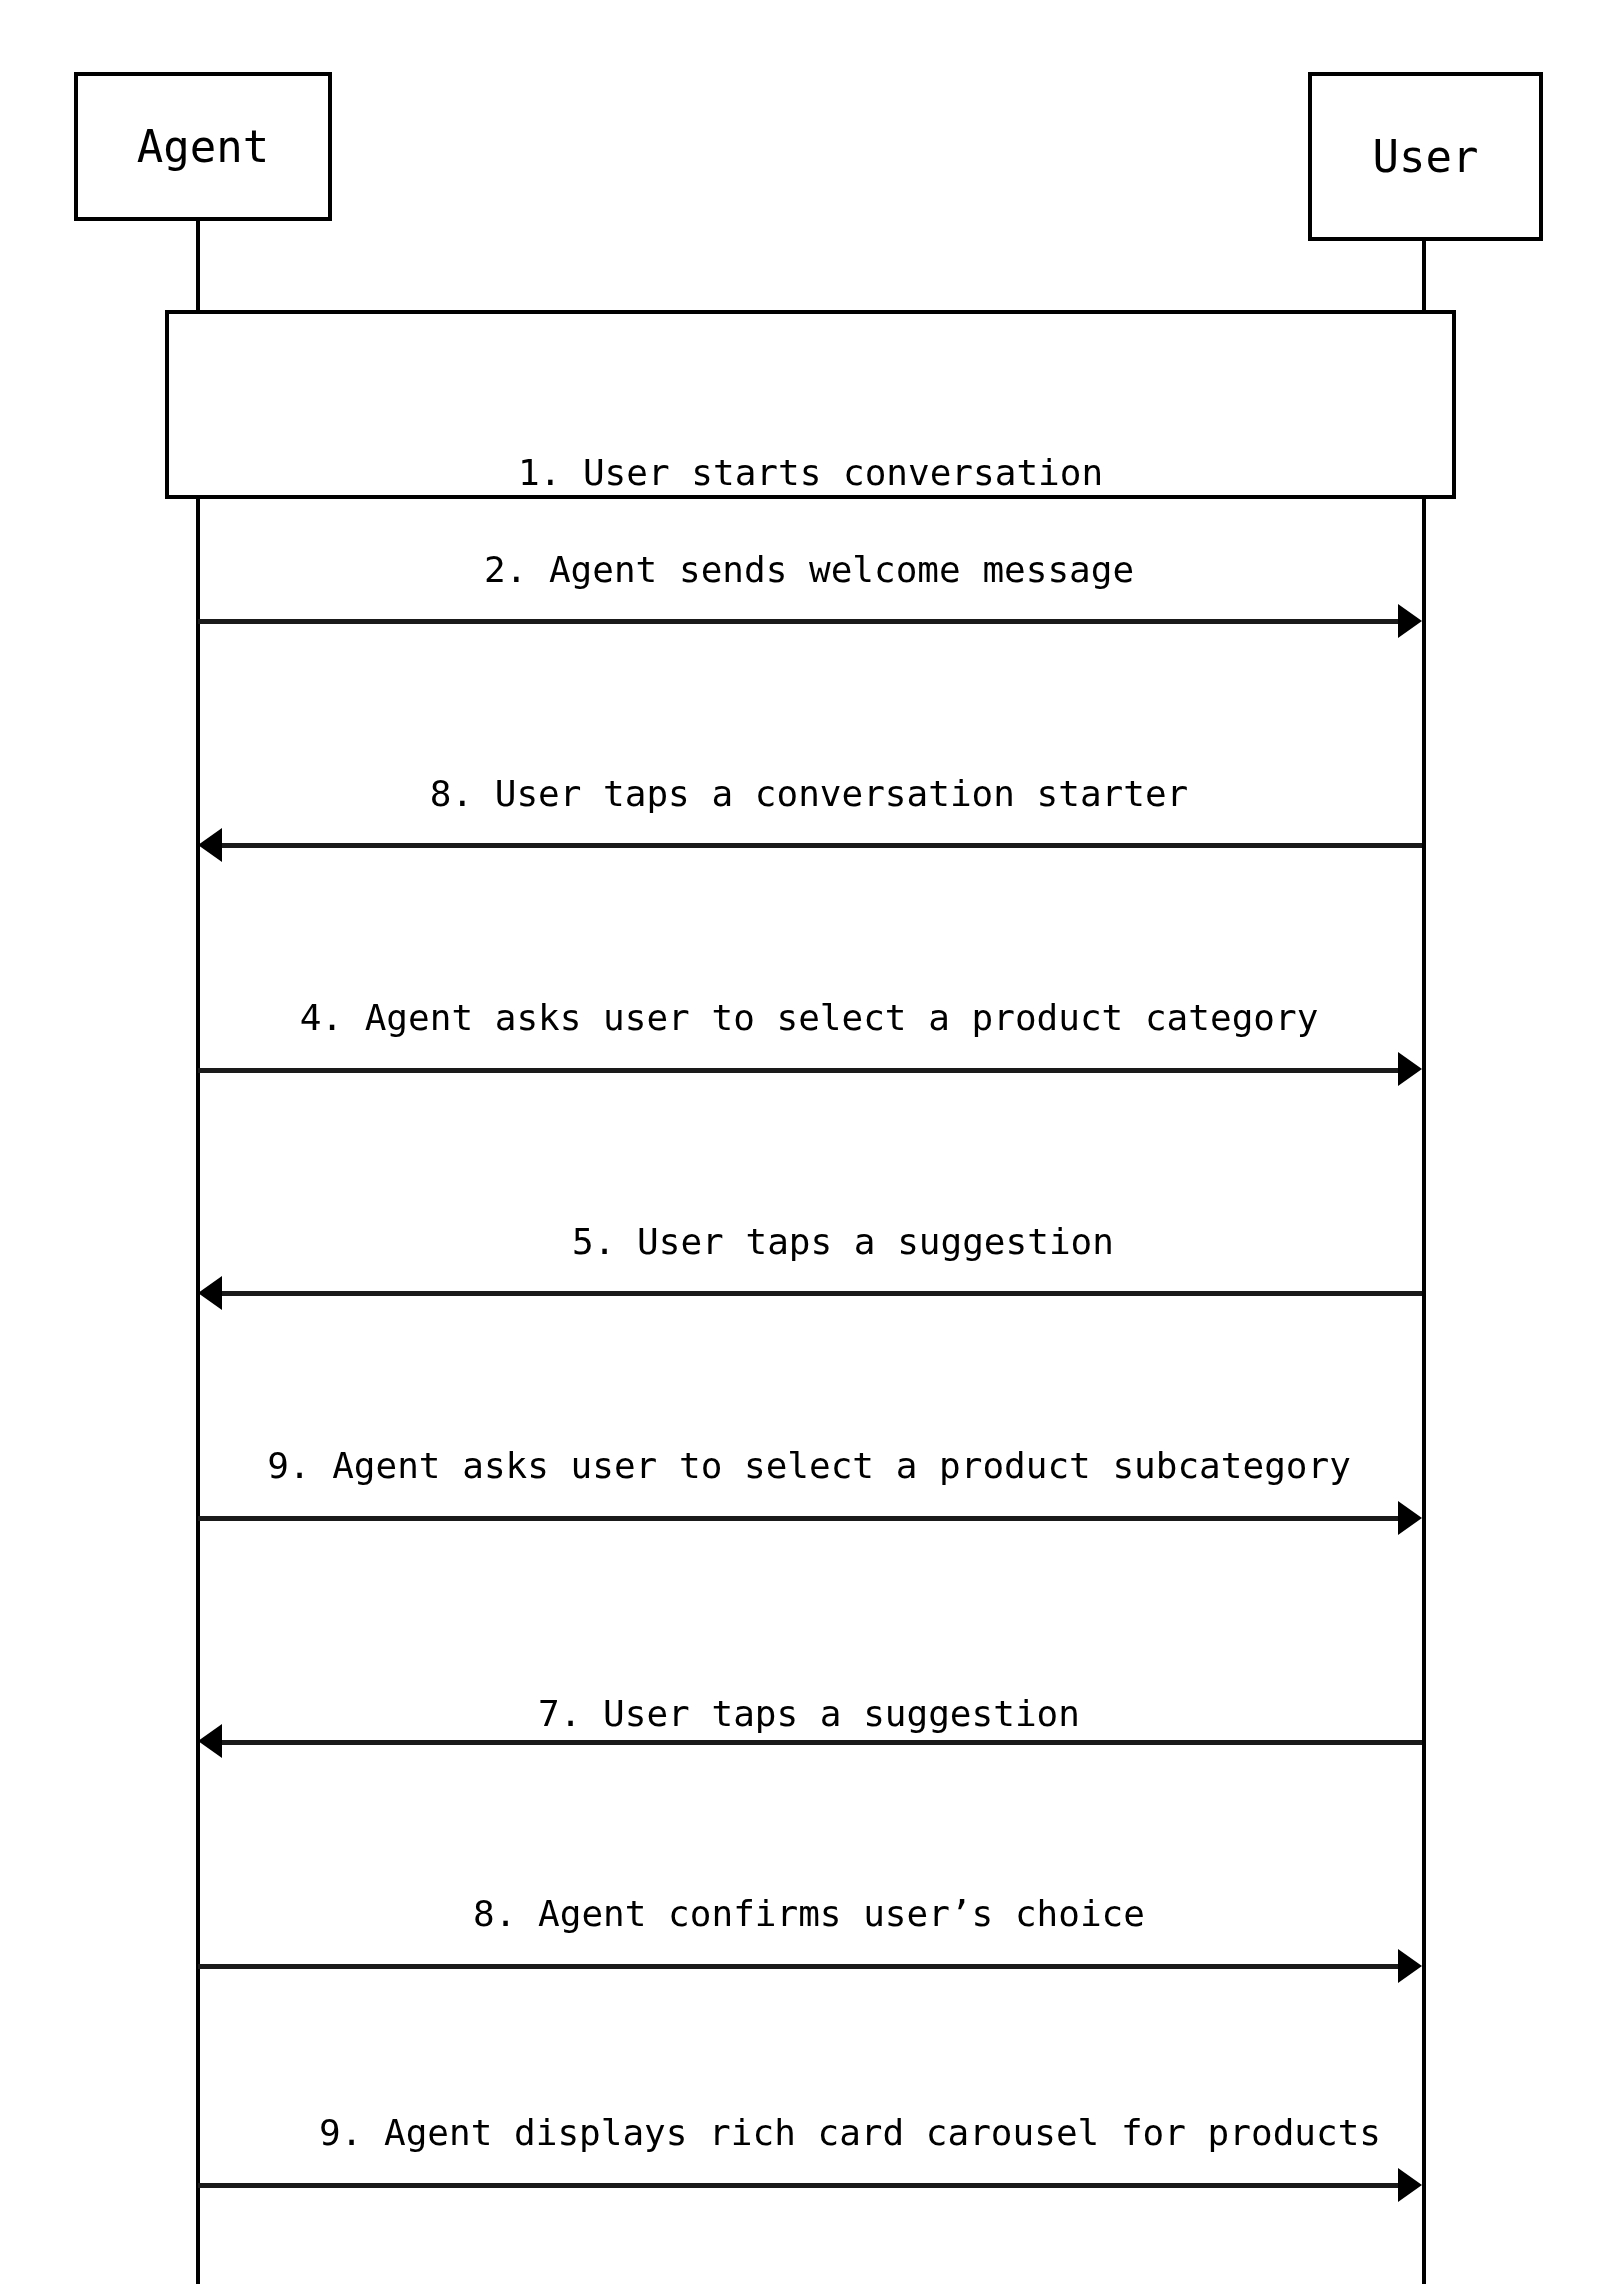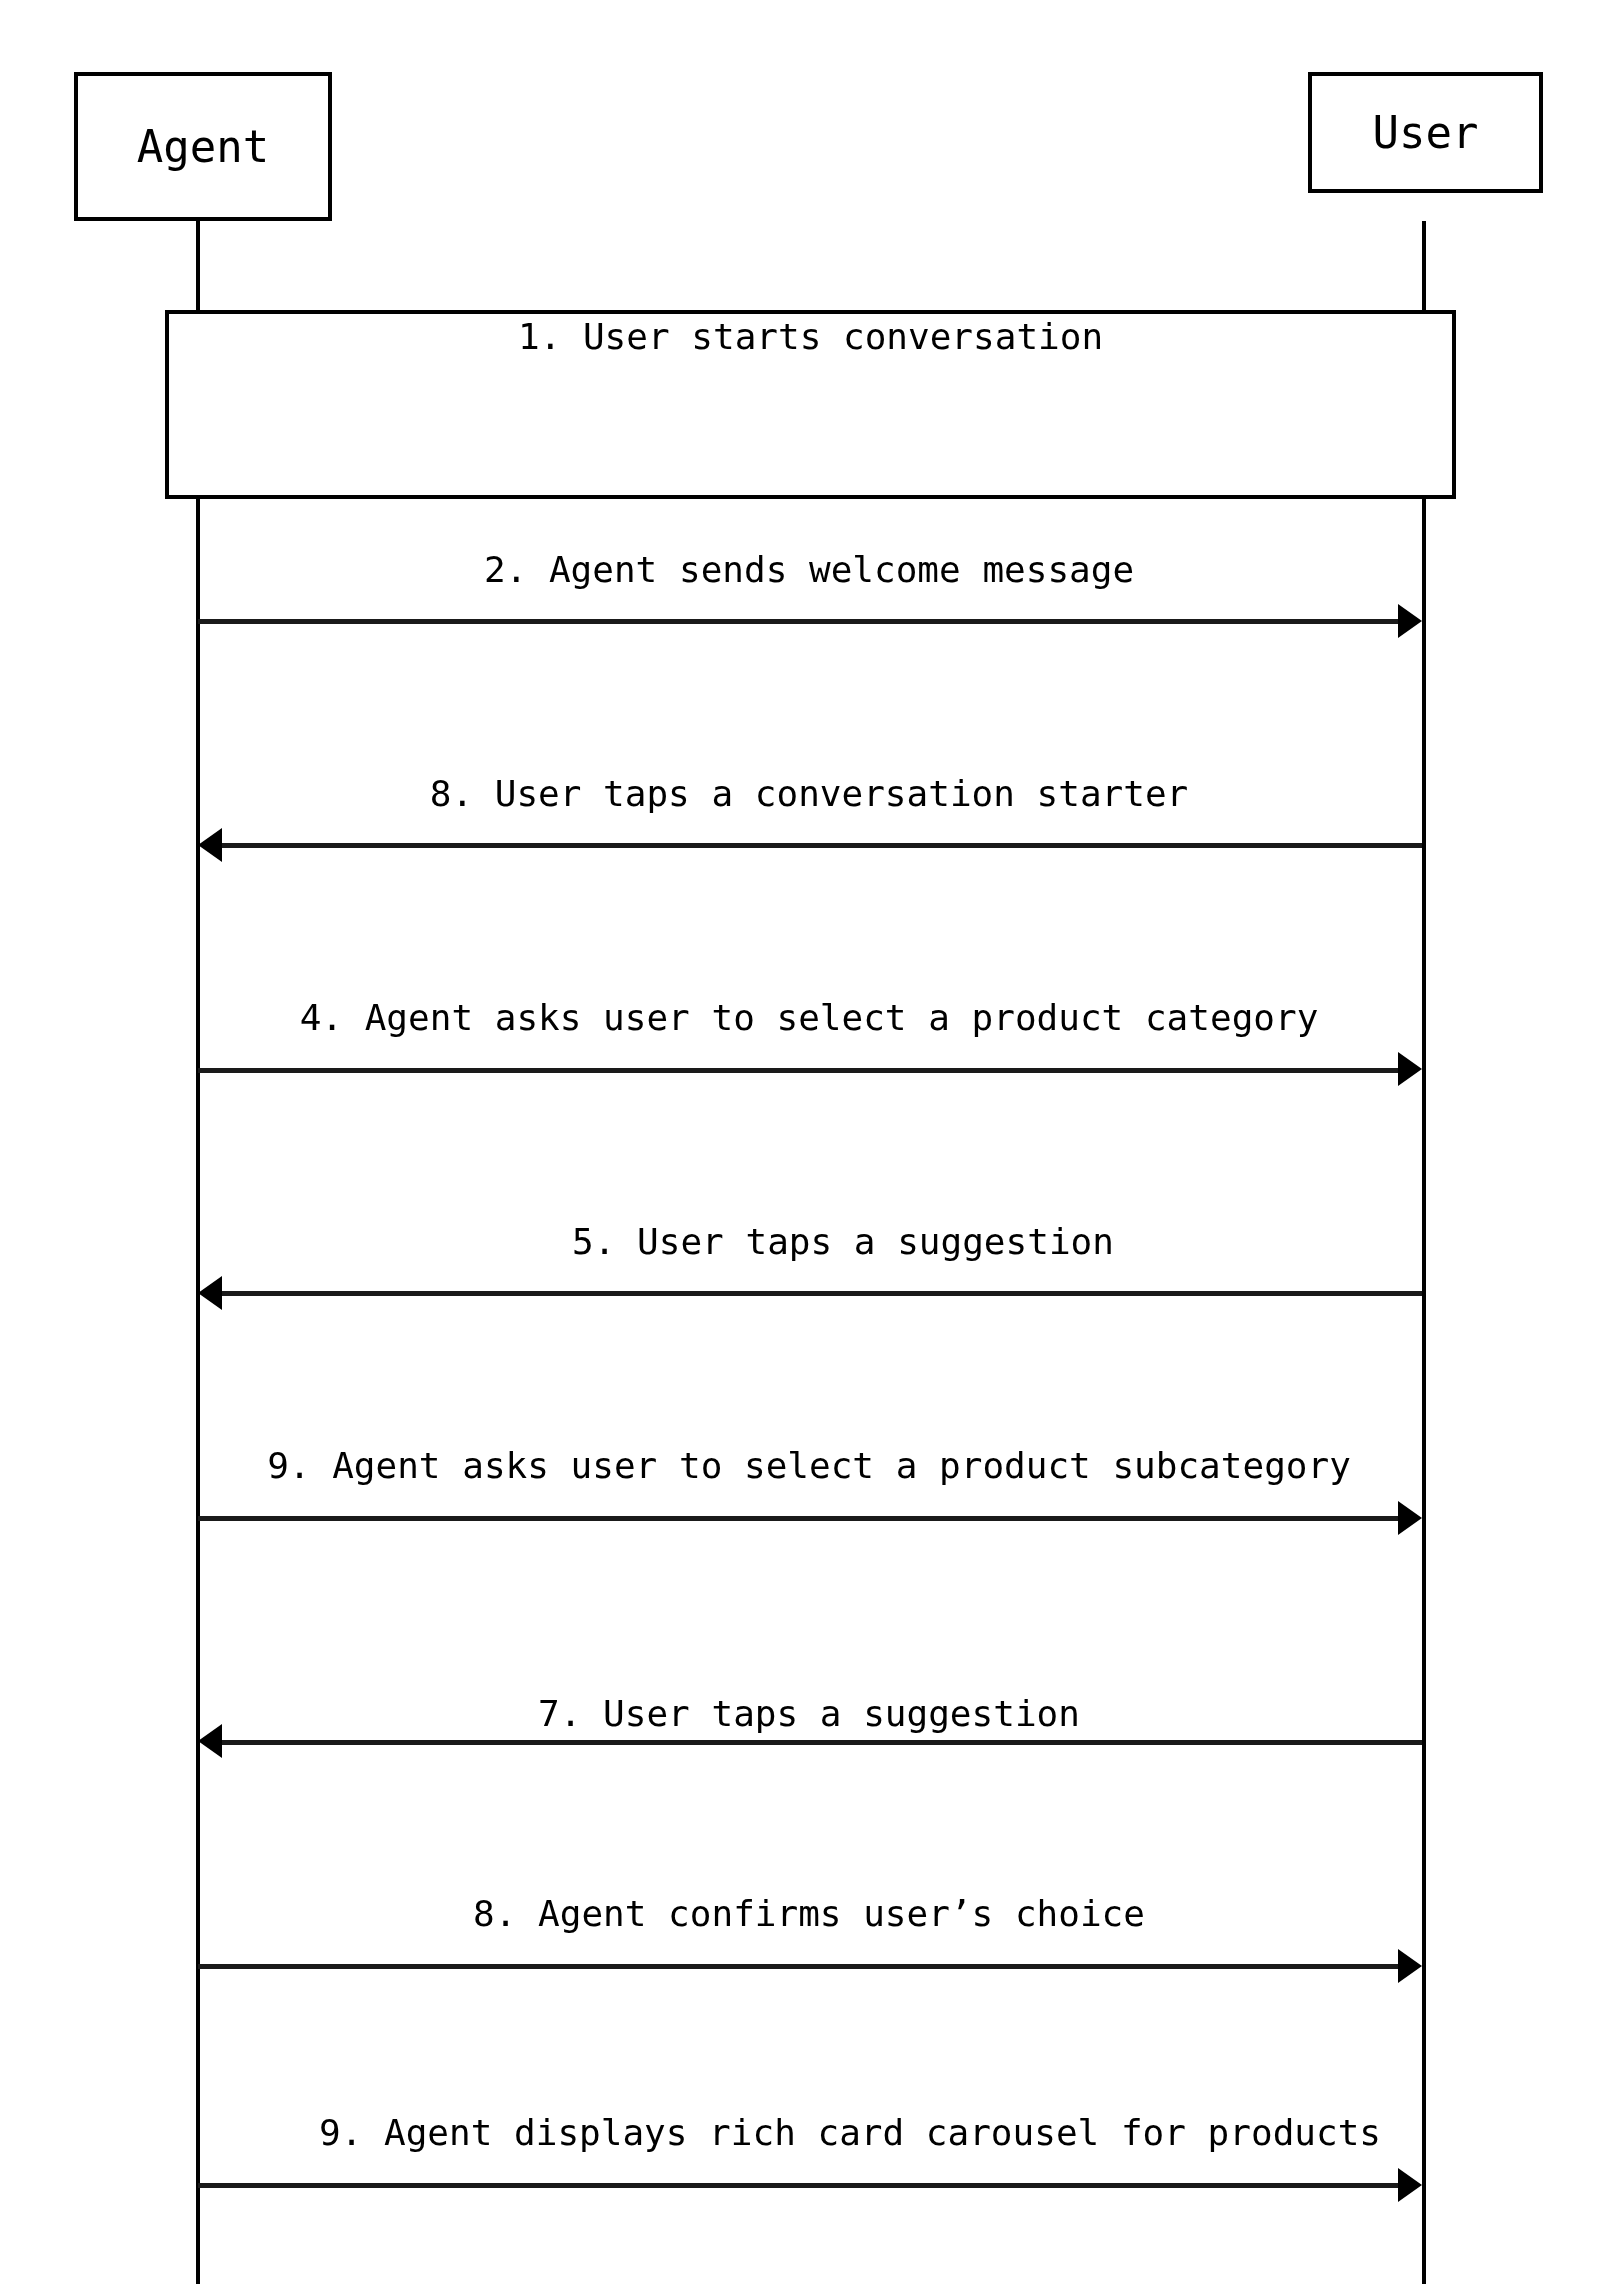--- a/index.html
+++ b/index.html
@@ -47,21 +47,21 @@
     z-index: 1;
   }
 
   
   .note-box {
     position: absolute;
     box-sizing: border-box;
     border: 4.1px solid #000000;
     background: #ffffff;
     display: flex;
-    align-items: flex-start;
+    align-items: flex-end;
     justify-content: center;
     z-index: 6;
   }
   .note-label {
     font-family: "DejaVu Sans Mono", "Liberation Mono", monospace;
     font-size: 36px;
     line-height: 1.25;
     color: #000000;
     white-space: nowrap;
     text-align: center;
@@ -105,21 +105,21 @@
 
 <div id="canvas">
 
   <div class="lifeline" style="left:196px; top:221px; height:2977px;"></div>
   <div class="lifeline" style="left:1422px; top:221px; height:2977px;"></div>
 
   <div class="participant-box" style="left:74px; top:72px; width:258px; height:149px;">
     <span class="participant-label">Agent</span>
   </div>
 
-  <div class="participant-box" style="left:1308px; top:72px; width:235px; height:121px;">
+  <div class="participant-box" style="left:1308px; top:72px; width:235px; height:169px;">
     <span class="participant-label">User</span>
   </div>
 
   <div class="note-box" style="left:165px; top:310px; width:1291px; height:189px;">
     <span class="note-label">1. User starts conversation</span>
   </div>
 
   <div class="msg-label" style="left:809px; top:594px;">2. Agent sends welcome message</div>
   <div class="msg-line" style="left:198px; top:619px; width:1200px;"></div>
   <div class="msg-head right" style="left:1398px; top:604px;"></div>

